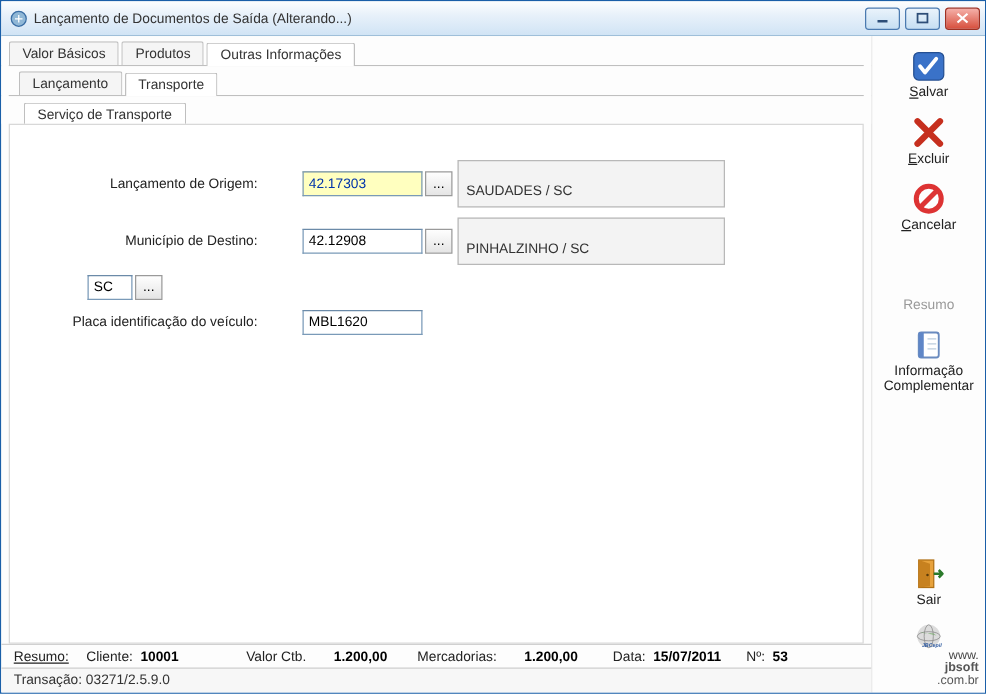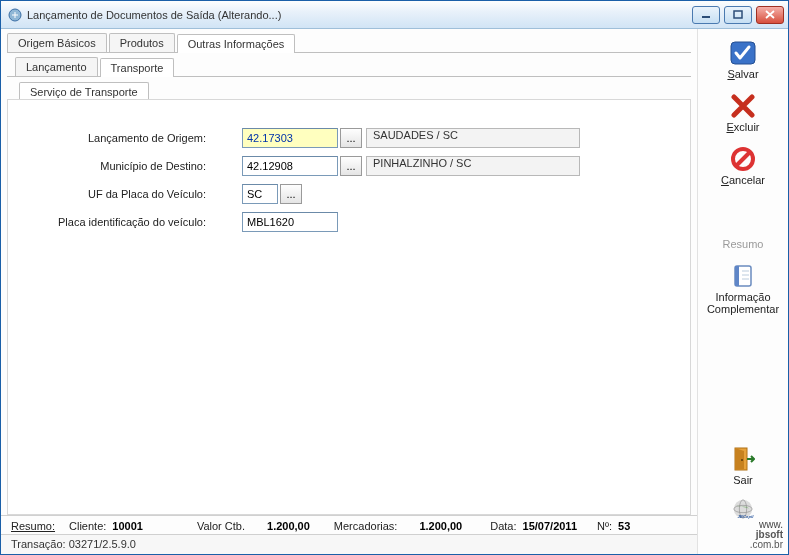--- a/index.html
+++ b/index.html
@@ -151,21 +151,21 @@
     background: linear-gradient(to bottom,#fefefe,#e5e5e5);
     margin-left: 2px;
     font-size: 11px;
     display:flex; align-items:center; justify-content:center;
     cursor: default;
   }
   .readonly-box {
     height: 20px;
     border: 1px solid #b8b8b8;
     background: #f3f3f3;
-    padding: 0 6px;
+    padding: 18px 6px;
     font-size: 11px;
     color: #333;
     margin-left: 4px;
     flex: 0 0 214px;
   }
   
   .summary {
     border-top: 1px solid #d0d0d0;
     padding: 4px 10px 2px;
     font-size: 11px;
@@ -212,21 +212,21 @@
           <path d="M1 1 L9 8 M9 1 L1 8" stroke="#fff" stroke-width="1.8"></path>
         </svg>
     </div>
   </div>
 </div>
 
 <div class="client">
   <div class="main">
 
     <div class="tabstrip">
-      <div class="tab">Origem Básicos</div>
+      <div class="tab">Valor Básicos</div>
       <div class="tab">Produtos</div>
       <div class="tab active">Outras Informações</div>
     </div>
     <div class="panel-border-top"></div>
 
     <div class="tabstrip second">
       <div class="tab">Lançamento</div>
       <div class="tab active">Transporte</div>
     </div>
     <div class="panel-border-top"></div>
@@ -246,21 +246,20 @@
         </div>
 
         <div class="row">
           <div class="flabel">Município de Destino:</div>
           <input class="text-input" style="width: 96px;" value="42.12908">
           <div class="ellipsis-btn">...</div>
           <div class="readonly-box">PINHALZINHO / SC</div>
         </div>
 
         <div class="row">
-          <div class="flabel">UF da Placa do Veículo:</div>
           <input class="text-input" style="width: 36px;" value="SC">
           <div class="ellipsis-btn">...</div>
         </div>
 
         <div class="row">
           <div class="flabel">Placa identificação do veículo:</div>
           <input class="text-input" style="width: 96px;" value="MBL1620">
         </div>
       </div>
     </div>

